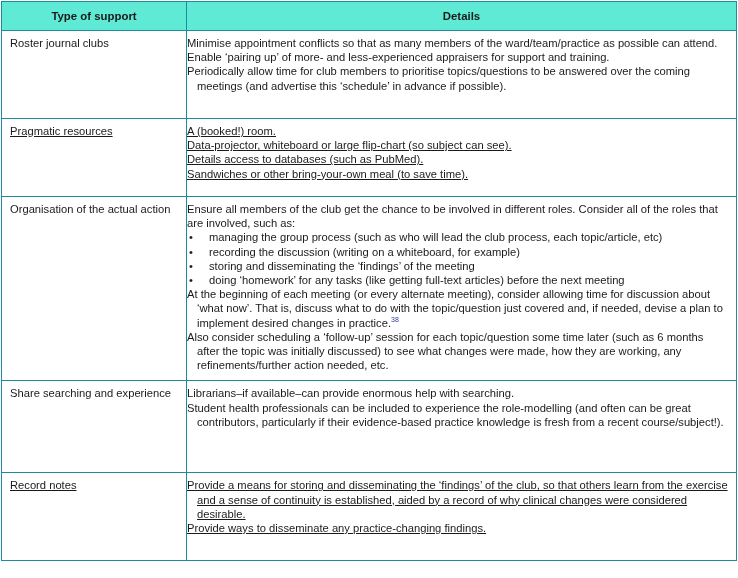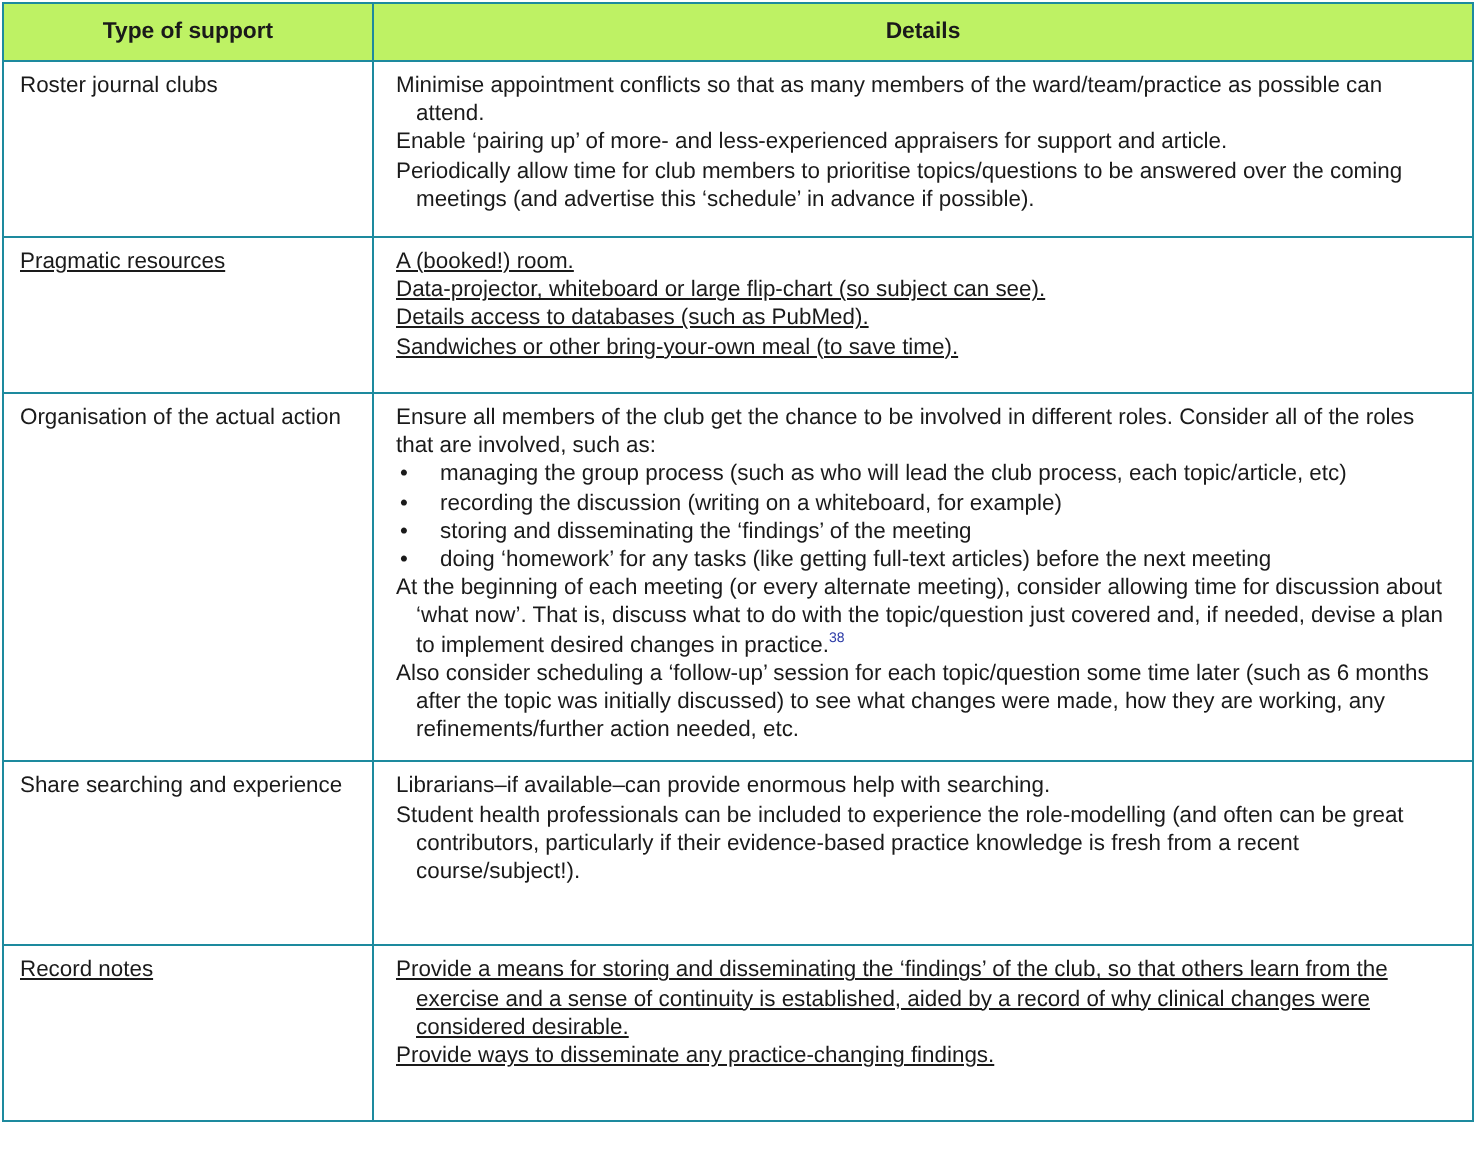--- a/index.html
+++ b/index.html
@@ -11,31 +11,31 @@
     font-family: "Liberation Sans", sans-serif;
     font-size: 11.2px;
     color: #1a1a1a;
     line-height: 14.2px;
   }
   table.support th, table.support td {
     border: 1px solid #1d8a9e;
     vertical-align: top;
   }
   table.support thead th {
-    background: #bef264;
+    background: #5eead4;
     font-weight: bold;
     text-align: center;
     height: 28px;
     padding: 0;
     vertical-align: middle;
     font-size: 11.4px;
   }
   th.col1 { width: 184px; }
   td.type { padding: 5px 8px 0 8px; margin-top: 20px; }
-  td.details { padding: 5px 8px 8px 11px; }
+  td.details { padding: 5px 8px 8px 0; }
   .para { padding-left: 10px; text-indent: -10px; }
   .bullet { position: relative; padding-left: 22px; }
   .bullet .dot { position: absolute; left: 2px; top: 0; }
   sup.ref { font-size: 7px; color: #2b3aa6; vertical-align: 5px; line-height: 0; }
   tr.r1 td { height: 74px; }
   tr.r2 td { height: 64px; text-decoration: underline; }
   tr.r3 td { height: 162px; }
   tr.r4 td { height: 78px; }
   tr.r5 td { height: 74px; text-decoration: underline; }
 </style>
@@ -47,21 +47,21 @@
     <tr>
       <th class="col1">Type of support</th>
       <th>Details</th>
     </tr>
   </thead>
   <tbody>
     <tr class="r1">
       <td class="type">Roster journal clubs</td>
       <td class="details">
         <div class="para">Minimise appointment conflicts so that as many members of the ward/team/practice as possible can attend.</div>
-        <div class="para">Enable ‘pairing up’ of more- and less-experienced appraisers for support and article.</div>
+        <div class="para">Enable ‘pairing up’ of more- and less-experienced appraisers for support and training.</div>
         <div class="para">Periodically allow time for club members to prioritise topics/questions to be answered over the coming meetings (and advertise this ‘schedule’ in advance if possible).</div>
       </td>
     </tr>
     <tr class="r2">
       <td class="type">Pragmatic resources</td>
       <td class="details">
         <div class="para">A (booked!) room.</div>
         <div class="para">Data-projector, whiteboard or large flip-chart (so subject can see).</div>
         <div class="para">Details access to databases (such as PubMed).</div>
         <div class="para">Sandwiches or other bring-your-own meal (to save time).</div>

